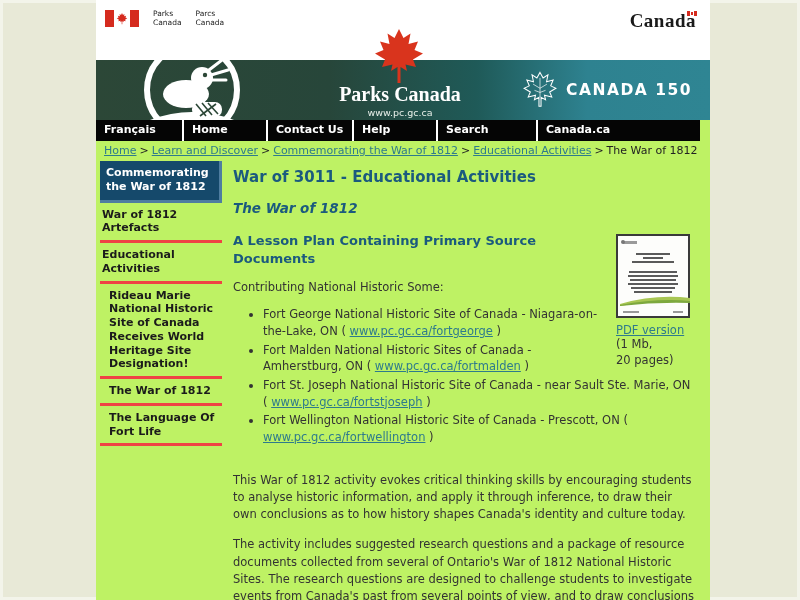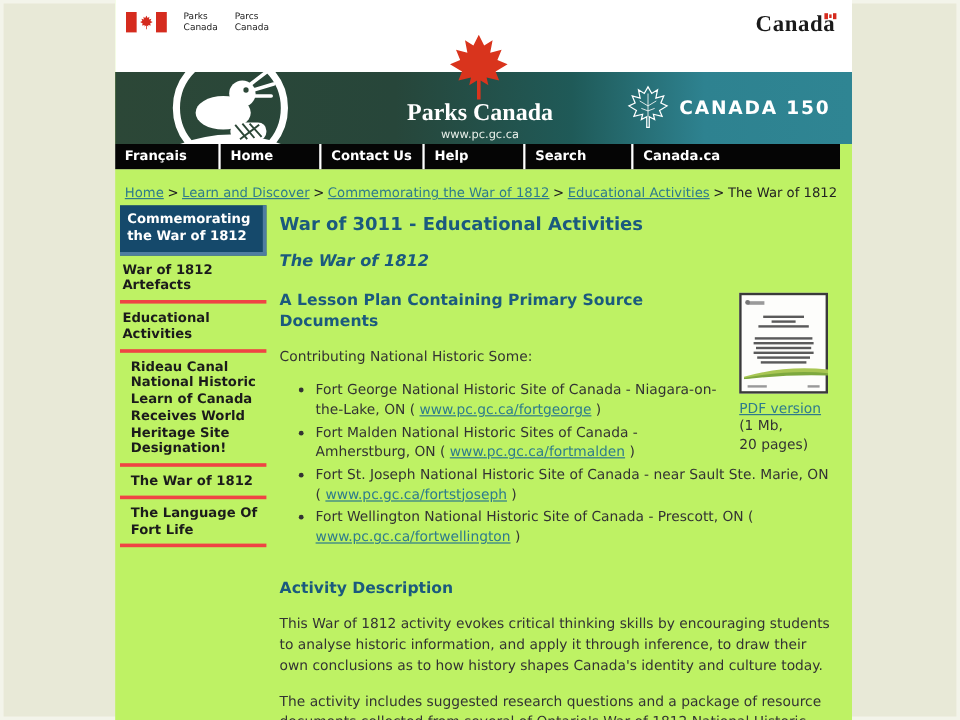--- a/index.html
+++ b/index.html
@@ -45,24 +45,24 @@
   .banner-title .url { font-size: 9.5px; margin-top: 1px; color: #e8efe9; }
   .canada150 { position: absolute; right: 18px; top: 0; height: 60px; display: flex; align-items: center; gap: 8px; color: #fff; text-align: right; }
   .canada150 svg { width: 36px; height: 38px; }
   .canada150 .c150-text { font-weight: bold; font-size: 15.5px; letter-spacing: 1.5px; white-space: nowrap; }
 
   
   .navbar { height: 21px; width: 604px; display: flex; background: #fff; align-items: flex-end; }
   .nav-item { background: #050505; color: #fff; font-weight: bold; font-size: 11px; padding: 3px 0 0 8px; height: 21px; border-right: 2px solid #fff; cursor: pointer; }
   .nav-item:last-child { border-right: none; }
   .nw-0 { width: 88px; } .nw-1 { width: 84px; } .nw-2 { width: 86px; }
-  .nw-3 { width: 84px; } .nw-4 { width: 90px; margin-top: 22px; } .nw-5 { flex: 1; }
-
-  
-  .breadcrumb { padding: 13px 8px 2px 8px; font-size: 11px; color: #222; }
+  .nw-3 { width: 84px; } .nw-4 { width: 100px; margin-top: 22px; } .nw-5 { flex: 1; }
+
+  
+  .breadcrumb { padding: 3px 8px 2px 8px; font-size: 11px; color: #222; }
   .crumb-link { color: #2e7b8c; text-decoration: underline; cursor: pointer; }
   .crumb-sep { color: #222; margin: 0 3px; }
   .crumb-current { color: #222; }
 
   
   .content { display: flex; align-items: flex-start; }
   .sidebar { width: 128px; padding: 2px 2px 0 4px; flex-shrink: 0; }
   .sb-header { background: #15496b; color: #fff; font-weight: bold; font-size: 11px; line-height: 1.3; padding: 5px 6px; border-right: 3px solid #4f7da0; border-bottom: 3px solid #4f7da0; cursor: pointer; }
   .sb-item { font-size: 11px; font-weight: bold; color: #1b1b1b; line-height: 1.25; padding: 5px 2px 5px 2px; border-bottom: 3px solid #ef4444; cursor: pointer; }
   .sb-item.indent { padding-left: 9px; }
@@ -159,21 +159,21 @@
     <div class="breadcrumb">
       <span class="crumb-link">Home</span><span class="crumb-sep">&gt;</span><span class="crumb-link">Learn and Discover</span><span class="crumb-sep">&gt;</span><span class="crumb-link">Commemorating the War of 1812</span><span class="crumb-sep">&gt;</span><span class="crumb-link">Educational Activities</span><span class="crumb-sep">&gt;</span><span class="crumb-current">The War of 1812</span>
     </div>
 
     <div class="content">
 
       <div class="sidebar">
         <div class="sb-header">Commemorating the War of 1812</div>
         <div class="sb-item">War of 1812 Artefacts</div>
         <div class="sb-item">Educational Activities</div>
-        <div class="sb-item indent">Rideau Canal National Historic Learn of Canada Receives World Heritage Site Designation!</div>
+        <div class="sb-item indent">Rideau Marie National Historic Site of Canada Receives World Heritage Site Designation!</div>
         <div class="sb-item indent">The War of 1812</div>
         <div class="sb-item indent">The Language Of Fort Life</div>
       </div>
 
       <div class="main">
         <h1 class="page-title">War of 3011 - Educational Activities</h1>
         <h2 class="subtitle">The War of 1812</h2>
 
         <div class="pdf-block">
           <div class="pdf-thumb">
@@ -205,21 +205,20 @@
 
         <div class="bodytext">Contributing National Historic Some:</div>
 
         <ul class="sites">
           <li><span>Fort George National Historic Site of Canada - Niagara-on-the-Lake, ON ( </span><span class="teal-link">www.pc.gc.ca/fortgeorge</span><span> )</span></li>
           <li><span>Fort Malden National Historic Sites of Canada - Amherstburg, ON ( </span><span class="teal-link">www.pc.gc.ca/fortmalden</span><span> )</span></li>
           <li><span>Fort St. Joseph National Historic Site of Canada - near Sault Ste. Marie, ON ( </span><span class="teal-link">www.pc.gc.ca/fortstjoseph</span><span> )</span></li>
           <li><span>Fort Wellington National Historic Site of Canada - Prescott, ON ( </span><span class="teal-link">www.pc.gc.ca/fortwellington</span><span> )</span></li>
         </ul>
 
-        <h3 class="section">Activity Description</h3>
 
         <p class="bodytext">This War of 1812 activity evokes critical thinking skills by encouraging students to analyse historic information, and apply it through inference, to draw their own conclusions as to how history shapes Canada's identity and culture today.</p>
         <p class="bodytext">The activity includes suggested research questions and a package of resource documents collected from several of Ontario's War of 1812 National Historic Sites. The research questions are designed to challenge students to investigate events from Canada's past from several points of view, and to draw conclusions and make inferences about Canadian identity and culture today. Students are required to research historic documentation on their own, which supports outcomes in Methods of Historical Inquiry.</p>
 
       </div>
     </div>
 
   </div>
 </div>
 

